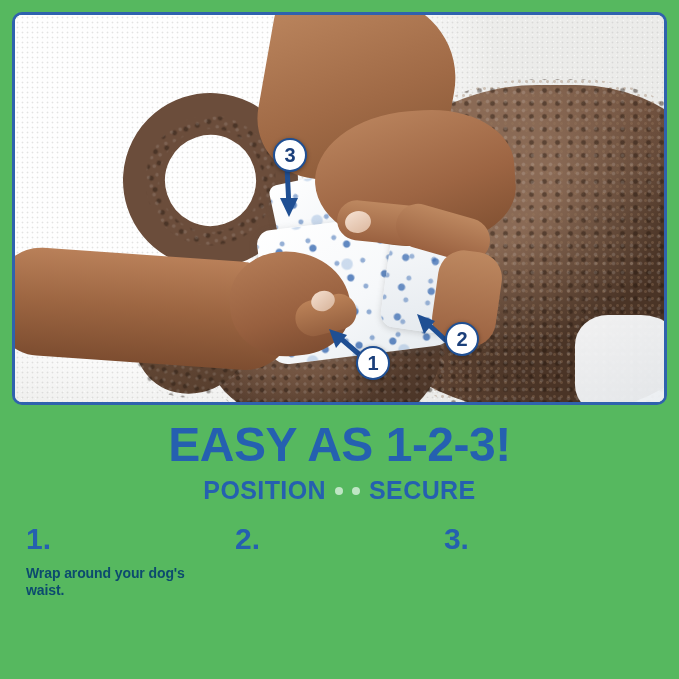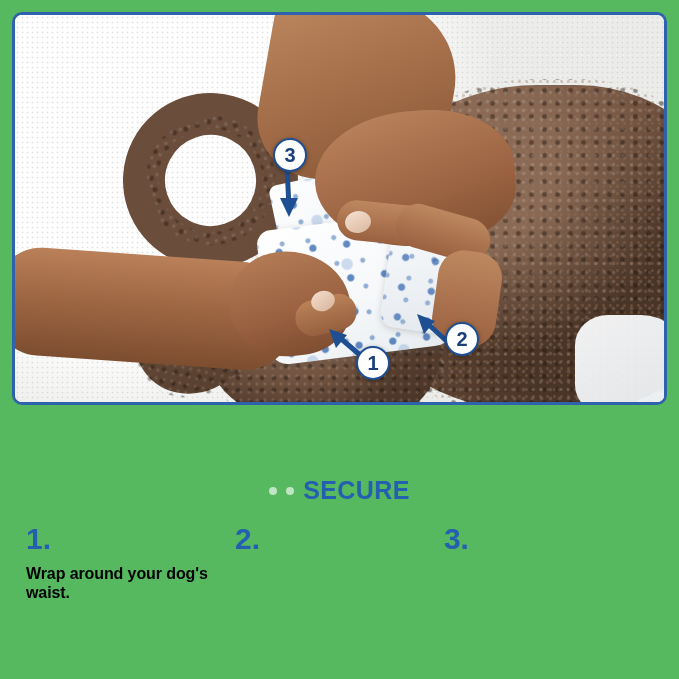--- a/index.html
+++ b/index.html
@@ -401,22 +401,22 @@
     box-sizing: border-box;
   }
   .step-num {
     color: #2560b0;
     font-size: 30px;
     font-weight: 700;
     line-height: 1;
     margin-bottom: 11px;
   }
   .step-text {
-    color: #000000;
-    font-size: 16px;
+    color: #0c4a6e;
+    font-size: 14px;
     font-weight: 700;
     line-height: 1.18;
     letter-spacing: -0.1px;
   }
 </style>
 </head>
 <body>
 
 <div class="poster">
 
@@ -459,22 +459,24 @@
         <path d="M40 36 L14 12" stroke="#1f4f93" stroke-width="5" fill="none" stroke-linecap="round"></path>
         <path d="M4 3 L22 10 L11 23 Z" fill="#1f4f93"></path>
       </svg>
 
       <div class="callout c3">3</div>
       <div class="callout c1">1</div>
       <div class="callout c2">2</div>
     </div>
   </div>
 
+  <div class="headline">EASY AS 1-2-3!</div>
 
   <div class="subhead">
+    <span>POSITION</span>
     <span class="subdot"></span>
     <span class="subdot"></span>
     <span>SECURE</span>
   </div>
 
   <div class="steps">
     <div class="step">
       <div class="step-num">1.</div>
       <div class="step-text">Wrap around your dog's waist.</div>
     </div>

